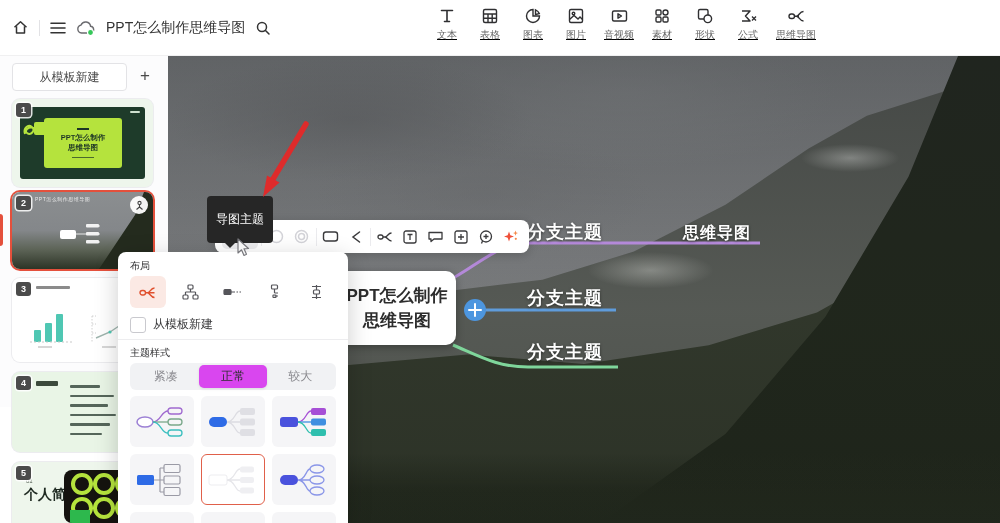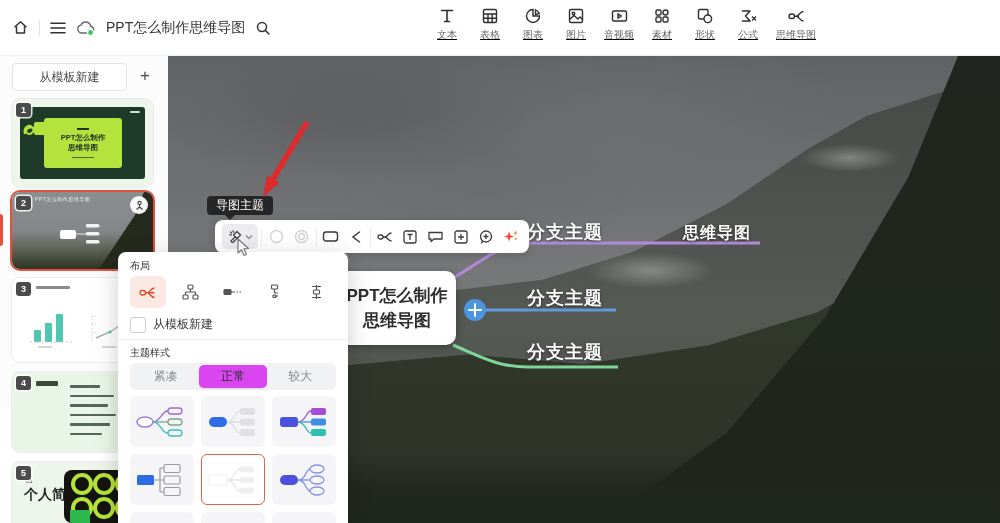--- a/index.html
+++ b/index.html
@@ -26,21 +26,21 @@
   #canvas{position:absolute;left:168px;top:55px;width:832px;height:468px;overflow:hidden;background:linear-gradient(180deg,#8b8e90 0%,#87898b 45%,#7e8180 70%);}
   .ph{position:absolute;left:0;top:0;width:100%;height:100%;}
   .branch-label{position:absolute;color:#fff;font-weight:bold;font-size:18px;text-shadow:0 1px 3px rgba(0,0,0,.55);letter-spacing:1px;white-space:nowrap;}
   #centerNode{position:absolute;left:338px;top:271px;width:118px;height:74px;background:#fff;border-radius:10px;box-shadow:0 2px 8px rgba(0,0,0,.3);display:flex;flex-direction:column;align-items:center;justify-content:center;font-size:17px;font-weight:bold;color:#2d2d2d;line-height:25px;z-index:12;}
   
   #fToolbar{position:absolute;left:215px;top:220px;width:314px;height:33px;background:#fff;border-radius:8px;box-shadow:0 2px 10px rgba(0,0,0,.18);display:flex;align-items:center;justify-content:space-between;padding:0 7px;box-sizing:border-box;z-index:20;}
   .ficon{width:22px;height:24px;display:flex;align-items:center;justify-content:center;cursor:pointer;flex:none;}
   .fsep{width:1px;height:18px;background:#ebebee;flex:none;}
   #themeBtn{width:36px;height:25px;background:#ececee;border-radius:5px;display:flex;align-items:center;justify-content:center;gap:2px;cursor:pointer;flex:none;}
   
-  #tooltip{position:absolute;left:207px;top:196px;background:#262626;color:#fff;font-size:12px;padding:1px 9px;border-radius:4px;z-index:25;white-space:nowrap;}
+  #tooltip{position:absolute;left:207px;top:196px;background:#262626;color:#fff;font-size:12px;padding:15px 9px;border-radius:4px;z-index:25;white-space:nowrap;}
   #tooltip:after{content:"";position:absolute;left:18px;bottom:-5px;border:5px solid transparent;border-top-color:#262626;border-bottom:none;}
   
   #panel{position:absolute;left:118px;top:252px;width:230px;height:271px;background:#fff;border-radius:8px 8px 0 0;box-shadow:0 6px 24px rgba(0,0,0,.2);z-index:22;}
   .p-label{position:absolute;left:12px;font-size:10px;color:#2f2f31;}
   .layout-btn{position:absolute;top:24px;width:36px;height:32px;border-radius:6px;display:flex;align-items:center;justify-content:center;cursor:pointer;}
   .seg{position:absolute;left:12px;top:111px;width:206px;height:27px;background:#f1f2f4;border-radius:6px;display:flex;align-items:center;padding:2px;box-sizing:border-box;}
   .seg-item{flex:1;height:23px;display:flex;align-items:center;justify-content:center;font-size:12px;color:#8b8b90;border-radius:5px;cursor:pointer;}
   .seg-item.sel{background:#d946ef;color:#2f2f31;box-shadow:0 1px 3px rgba(0,0,0,.1);}
   .cell{position:absolute;width:64px;height:51px;background:#f5f5f7;border-radius:6px;display:flex;align-items:center;justify-content:center;box-sizing:border-box;cursor:pointer;}
   .cell.sel{background:#fff;border:1.5px solid #e0604a;}

